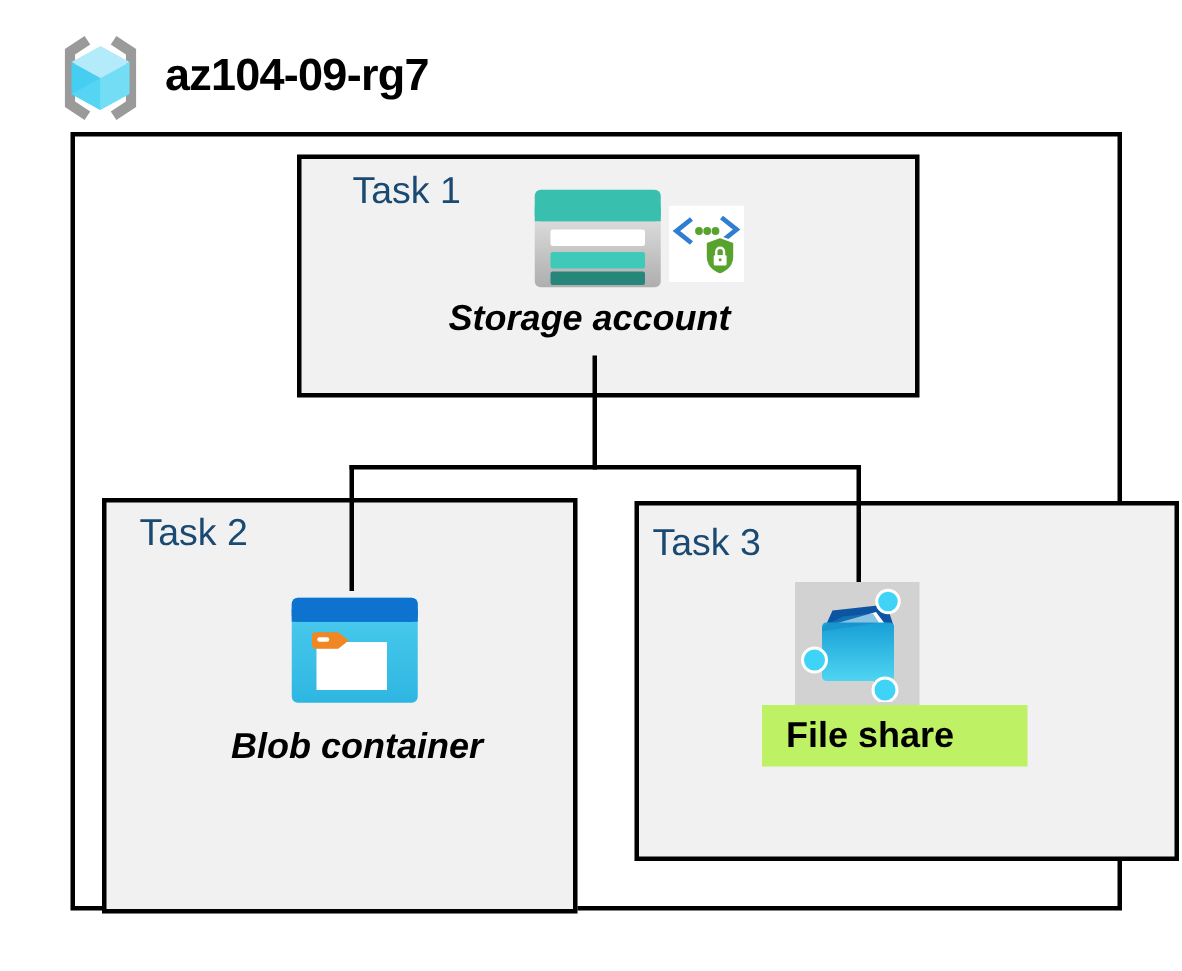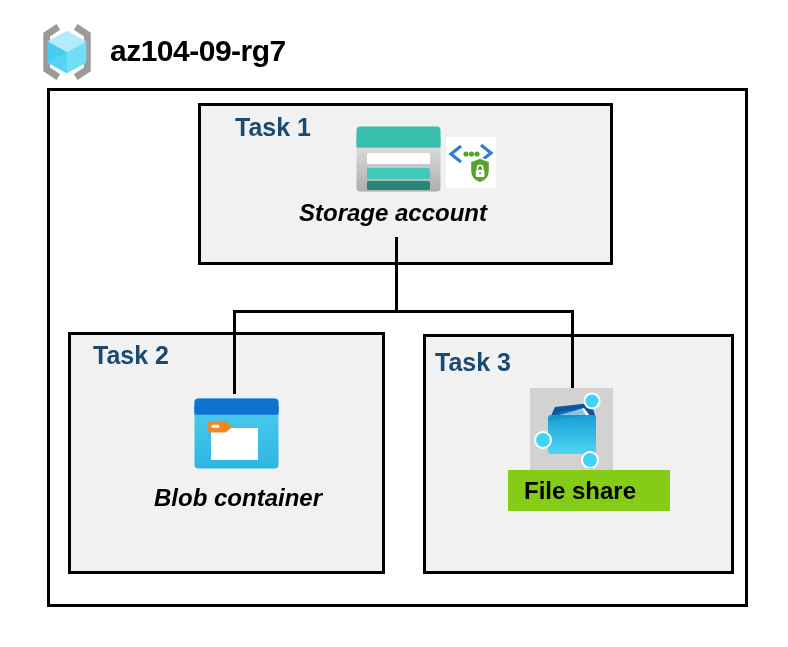--- a/index.html
+++ b/index.html
@@ -5,39 +5,39 @@
   html,body{margin:0;padding:0;background:#fff;}
   body{width:788px;height:647px;position:relative;font-family:"Liberation Sans",sans-serif;overflow:hidden;}
   .abs{position:absolute;}
   
   #rg-title{left:110px;top:34px;font-size:30px;font-weight:bold;color:#000;letter-spacing:-0.5px;}
   
   #outer-box{left:47px;top:88px;width:695px;height:513px;border:3px solid #000;background:#fff;}
   
   .task-box{background:#f1f1f1;border:3px solid #000;box-sizing:border-box;}
   #task1-box{left:198px;top:103px;width:415px;height:162px;}
-  #task2-box{left:68px;top:332px;width:317px;height:242px;}
-  #task3-box{left:423px;top:334px;width:311px;height:240px;}
-  .task-label{position:absolute;font-size:25px;font-weight:bold;color:#1a4a72;}
+  #task2-box{left:68px;top:332px;width:317px;height:277px;}
+  #task3-box{left:423px;top:334px;width:363px;height:240px;}
+  .task-label{position:absolute;font-size:25px;font-weight:normal;color:#1a4a72;}
   #task1-label{left:34px;top:7px;}
   #task2-label{left:22px;top:6px;}
   #task3-label{left:9px;top:11px;}
   
   .line{background:#000;position:absolute;}
   #conn-v1{left:395px;top:237px;width:3px;height:76px;}
   #conn-h {left:233px;top:310px;width:341px;height:3px;}
   #conn-v2{left:233px;top:310px;width:3px;height:84px;}
   #conn-v3{left:571px;top:310px;width:3px;height:79px;}
   
   .item-label{position:absolute;font-size:24px;font-weight:bold;color:#000;text-align:center;font-style:italic;}
   #storage-label{left:193px;top:199px;width:400px;}
   #blob-label{left:88px;top:484px;width:300px;}
   
   #fileshare-icon-patch{left:530px;top:388px;width:83px;height:82px;background:#d2d2d2;}
-  #fileshare-label-bar{left:508px;top:470px;width:162px;height:41px;background:#84cc16;}
+  #fileshare-label-bar{left:508px;top:470px;width:177px;height:41px;background:#bef264;}
   #fileshare-label{position:absolute;left:16px;top:0;line-height:41px;font-size:24px;font-weight:bold;color:#000;}
   
   #rg-icon{left:36px;top:20px;}
   #storage-icon{left:356px;top:126px;}
   #api-icon{left:446px;top:137px;}
   #blob-icon{left:194px;top:398px;}
   #fileshare-icon{left:4px;top:2px;position:absolute;}
 </style>
 </head>
 <body>

